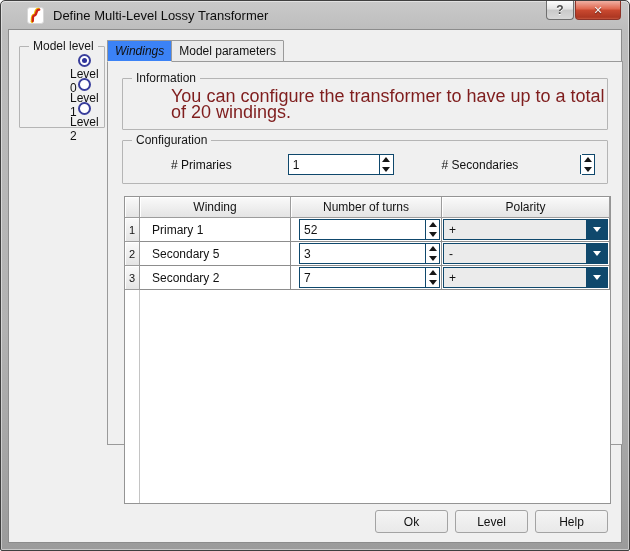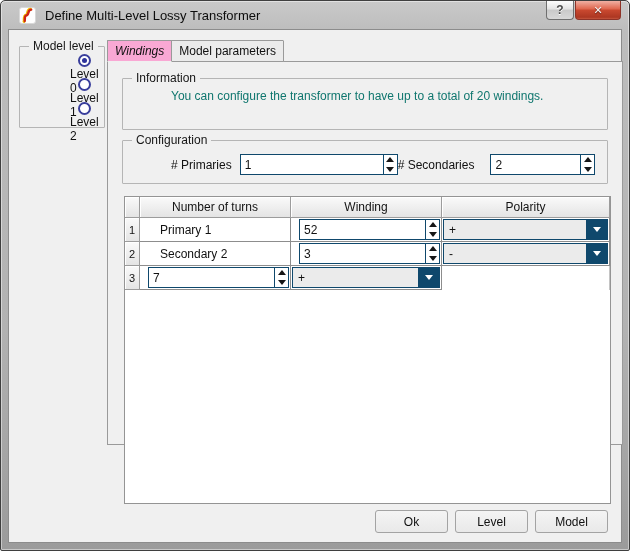--- a/index.html
+++ b/index.html
@@ -10,21 +10,21 @@
     position:relative; width:630px; height:551px;
     border:1px solid #3f3f3f; border-radius:5px 5px 2px 2px;
     background:linear-gradient(180deg,#c9c9c9 0%,#bdbdbd 30px,#b2b2b2 60%,#9b9b9b 100%);
     box-shadow:inset 0 0 0 1px rgba(255,255,255,.45);
     overflow:hidden;
   }
 
   
   .titlebar {
     position:absolute; left:0; top:0; right:0; height:28px;
-    display:flex; align-items:center; padding-left:18px;
+    display:flex; align-items:center; padding-left:26px;
   }
   .app-icon { width:17px; height:17px; margin-right:9px; flex:0 0 auto; }
   .title-text { font-size:13px; color:#0d0d0d; white-space:nowrap; }
   .caption-buttons { position:absolute; top:0; right:8px; display:flex; }
   .cap-btn {
     height:19px; border:1px solid #6f6f6f; border-top:none;
     display:flex; align-items:center; justify-content:center;
     font-weight:bold; cursor:default;
   }
   .cap-help {
@@ -62,31 +62,31 @@
     border-radius:50%; background:#2e339b;
   }
   .radio-label { font-size:12px; }
 
   
   .tabbar { position:absolute; left:98px; top:10px; height:22px; display:flex; z-index:2; }
   .tab {
     padding:3px 7px 2px 7px; border:1px solid #9a9a9a; background:#ebebeb;
     font-size:12px; margin-right:-1px; border-radius:1px 1px 0 0; position:relative;
   }
-  .tab.active { background:#f9a8d4; border-bottom-color:#f0f0f0; font-style:italic; z-index:3; }
+  .tab.active { background:#3b82f6; border-bottom-color:#f0f0f0; font-style:italic; z-index:3; }
   .tabpane {
     position:absolute; left:98px; top:31px; width:516px; height:384px;
     border:1px solid #9a9a9a; background:#f0f0f0; z-index:1;
   }
 
   
   .info-group { left:14px; top:16px; right:14px; height:52px; }
-  .info-text { padding:9px 0 0 12px; line-height:16px; font-size:12px; color:#0f766e; }
+  .info-text { padding:9px 0 0 12px; line-height:16px; font-size:18px; color:#7f1d1d; }
   .config-group { left:14px; top:78px; right:14px; height:44px; }
-  .config-row { display:flex; align-items:center; padding:13px 12px 0 12px; }
+  .config-row { display:flex; align-items:center; padding:13px 12px 0 12px;gap:48px; }
   .config-label { font-size:12px; white-space:nowrap; margin-right:8px; }
 
   
   .spinbox {
     position:relative; height:21px; background:#fff;
     border:1px solid #0f486c; display:flex; align-items:center;
   }
   .spinbox .spin-value { padding-left:4px; font-size:12px; flex:1; }
   .spinner {
     position:absolute; right:0; top:0; bottom:0; width:14px;
@@ -109,21 +109,21 @@
   .hcell {
     background:linear-gradient(180deg,#fafafa,#e4e4e4);
     border-right:1px solid #9c9c9c; border-bottom:1px solid #9c9c9c;
     box-shadow:inset 1px 1px 0 #ffffff;
     display:flex; align-items:center; justify-content:center;
     font-size:12px; color:#131313;
   }
   .rownum { font-size:11px; }
   .cell-text {
     background:#fff; border-right:1px solid #8d8d8d; border-bottom:1px solid #8d8d8d;
-    display:flex; align-items:center; padding-left:20px; font-size:12px;
+    display:flex; align-items:center; padding-left:12px; font-size:12px;
   }
   .cell-widget {
     background:#fff; border-bottom:1px solid #8d8d8d; border-right:1px solid #8d8d8d;
     padding:1px; position:relative;
   }
   .cell-widget .spinbox { height:100%;margin-left:7px; }
   .combo {
     position:relative; height:100%; background:#ebebeb;
     border:1px solid #0f486c; display:flex; align-items:center;
   }
@@ -224,22 +224,22 @@
               <span class="spin-btn">
                   <span class="tri-down"></span>
                 </span>
             </span>
           </div>
         </div>
       </div>
 
       <div class="wtable">
         <div class="hcell"></div>
+        <div class="hcell">Winding</div>
         <div class="hcell">Number of turns</div>
-        <div class="hcell">Winding</div>
         <div class="hcell">Polarity</div>
 
         <div class="hcell rownum">1</div>
         <div class="cell-text">Primary 1</div>
         <div class="cell-widget">
           <div class="spinbox">
             <span class="spin-value">52</span>
             <span class="spinner">
               <span class="spin-btn">
                   <span class="tri-up"></span>
@@ -253,21 +253,21 @@
         <div class="cell-widget">
           <div class="combo">
             <span class="combo-value">+</span>
             <span class="combo-btn">
                 <span class="combo-arrow"></span>
               </span>
           </div>
         </div>
 
         <div class="hcell rownum">2</div>
-        <div class="cell-text">Secondary 2</div>
+        <div class="cell-text">Secondary 5</div>
         <div class="cell-widget">
           <div class="spinbox">
             <span class="spin-value">3</span>
             <span class="spinner">
               <span class="spin-btn">
                   <span class="tri-up"></span>
                 </span>
               <span class="spin-btn">
                   <span class="tri-down"></span>
                 </span>
@@ -277,20 +277,21 @@
         <div class="cell-widget">
           <div class="combo">
             <span class="combo-value">-</span>
             <span class="combo-btn">
                 <span class="combo-arrow"></span>
               </span>
           </div>
         </div>
 
         <div class="hcell rownum">3</div>
+        <div class="cell-text">Secondary 2</div>
         <div class="cell-widget">
           <div class="spinbox">
             <span class="spin-value">7</span>
             <span class="spinner">
               <span class="spin-btn">
                   <span class="tri-up"></span>
                 </span>
               <span class="spin-btn">
                   <span class="tri-down"></span>
                 </span>
@@ -308,17 +309,17 @@
 
         <div class="empty-num"></div>
         <div class="empty-rest" style="grid-column:2 / 5;"></div>
       </div>
 
     </div>
 
     <div class="footer">
       <div class="btn">Ok</div>
       <div class="btn">Level</div>
-      <div class="btn">Model</div>
+      <div class="btn">Help</div>
     </div>
 
   </div>
 </div>
 
 </body></html>

